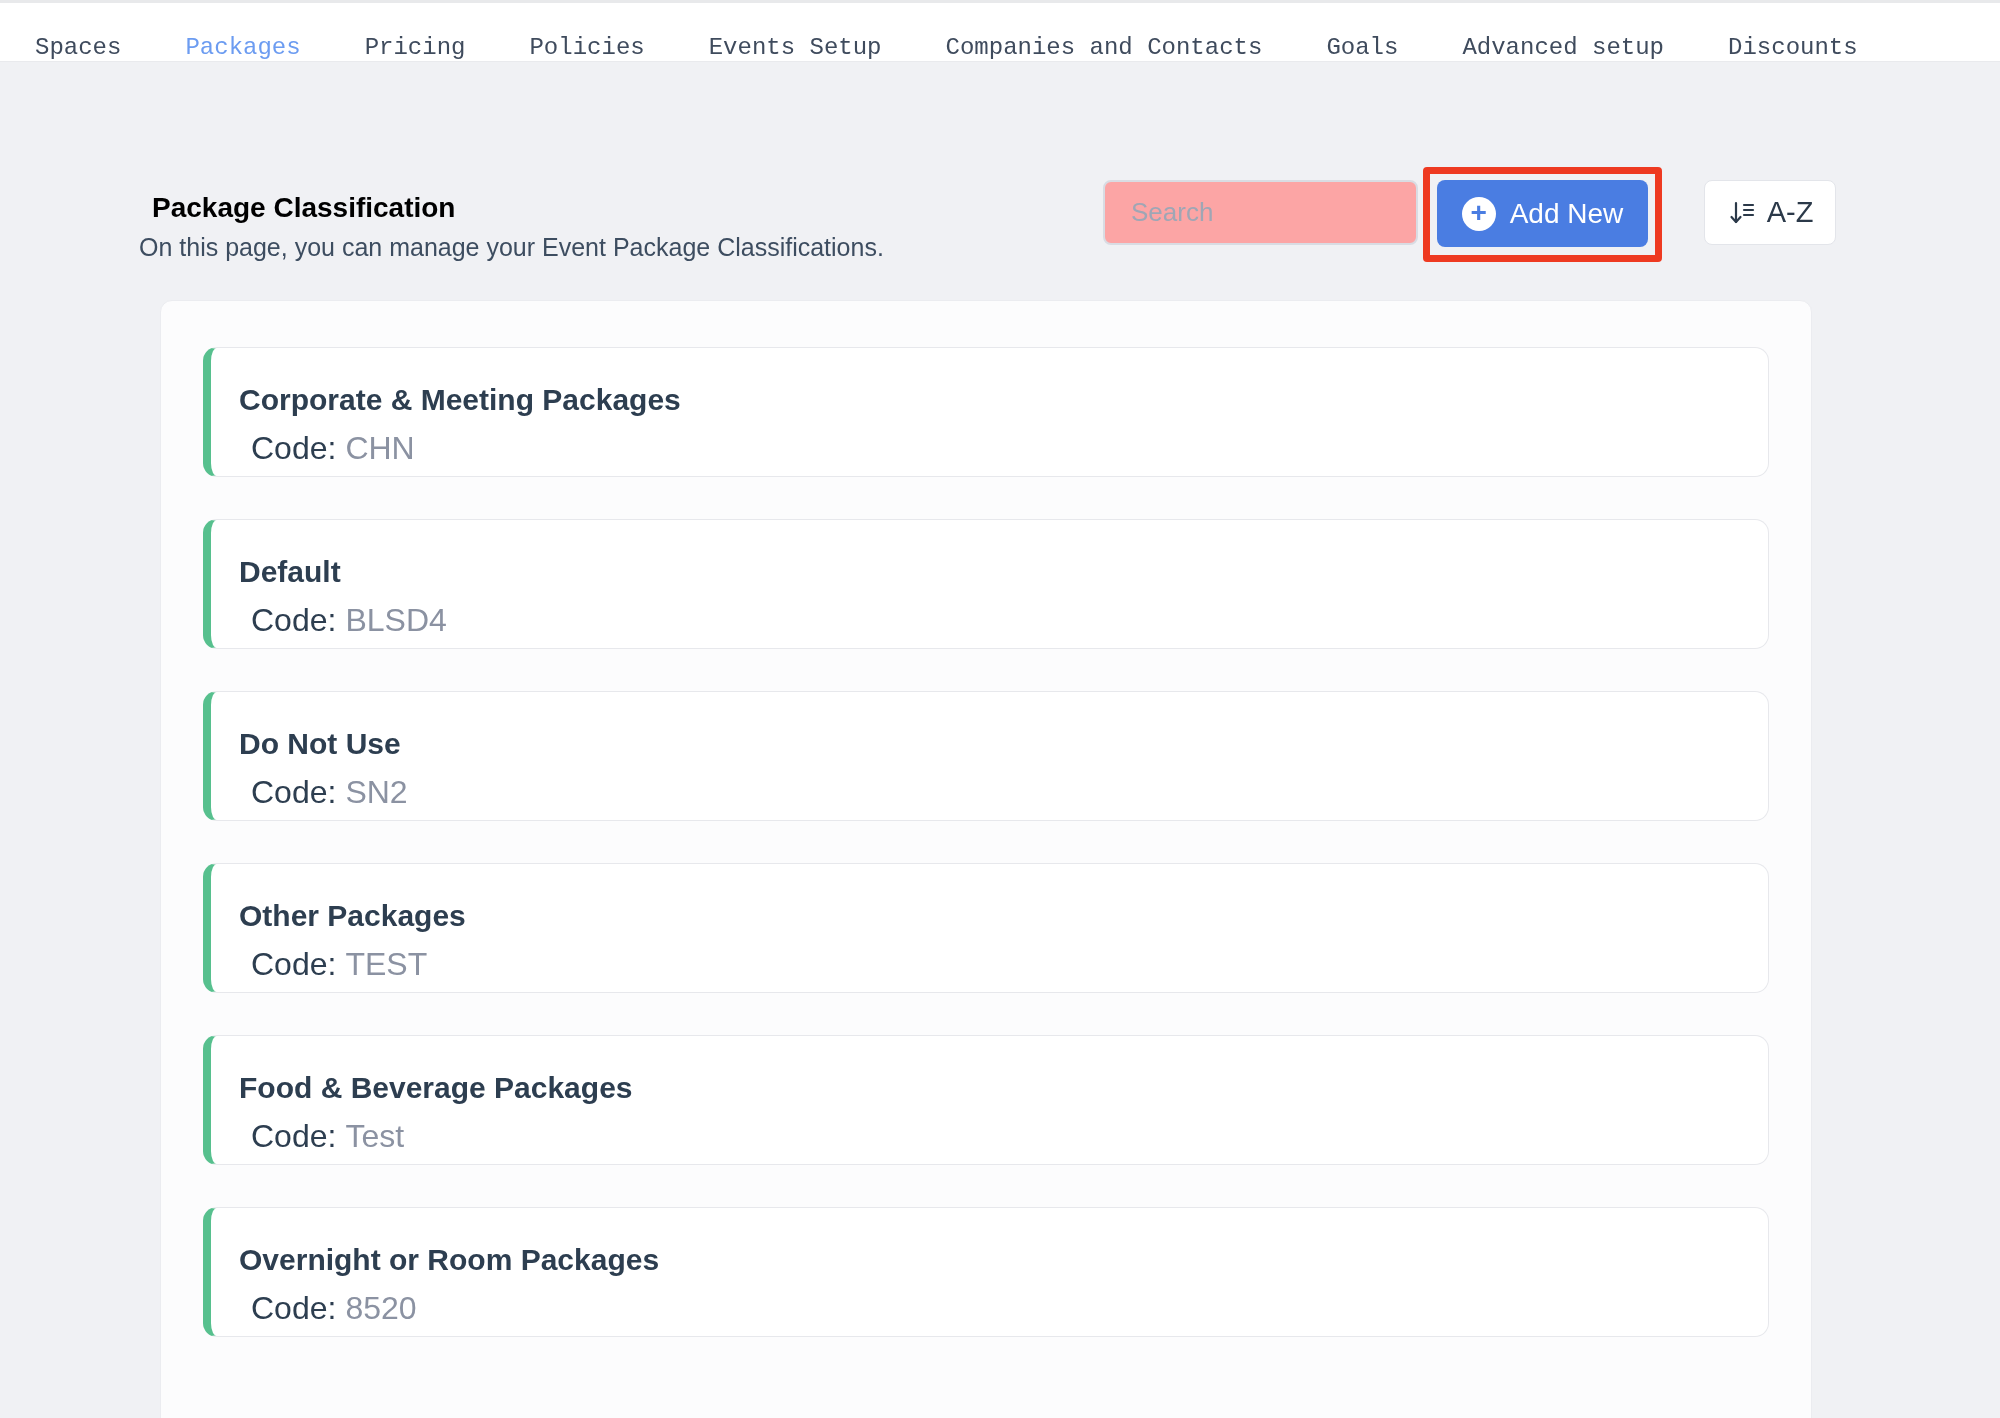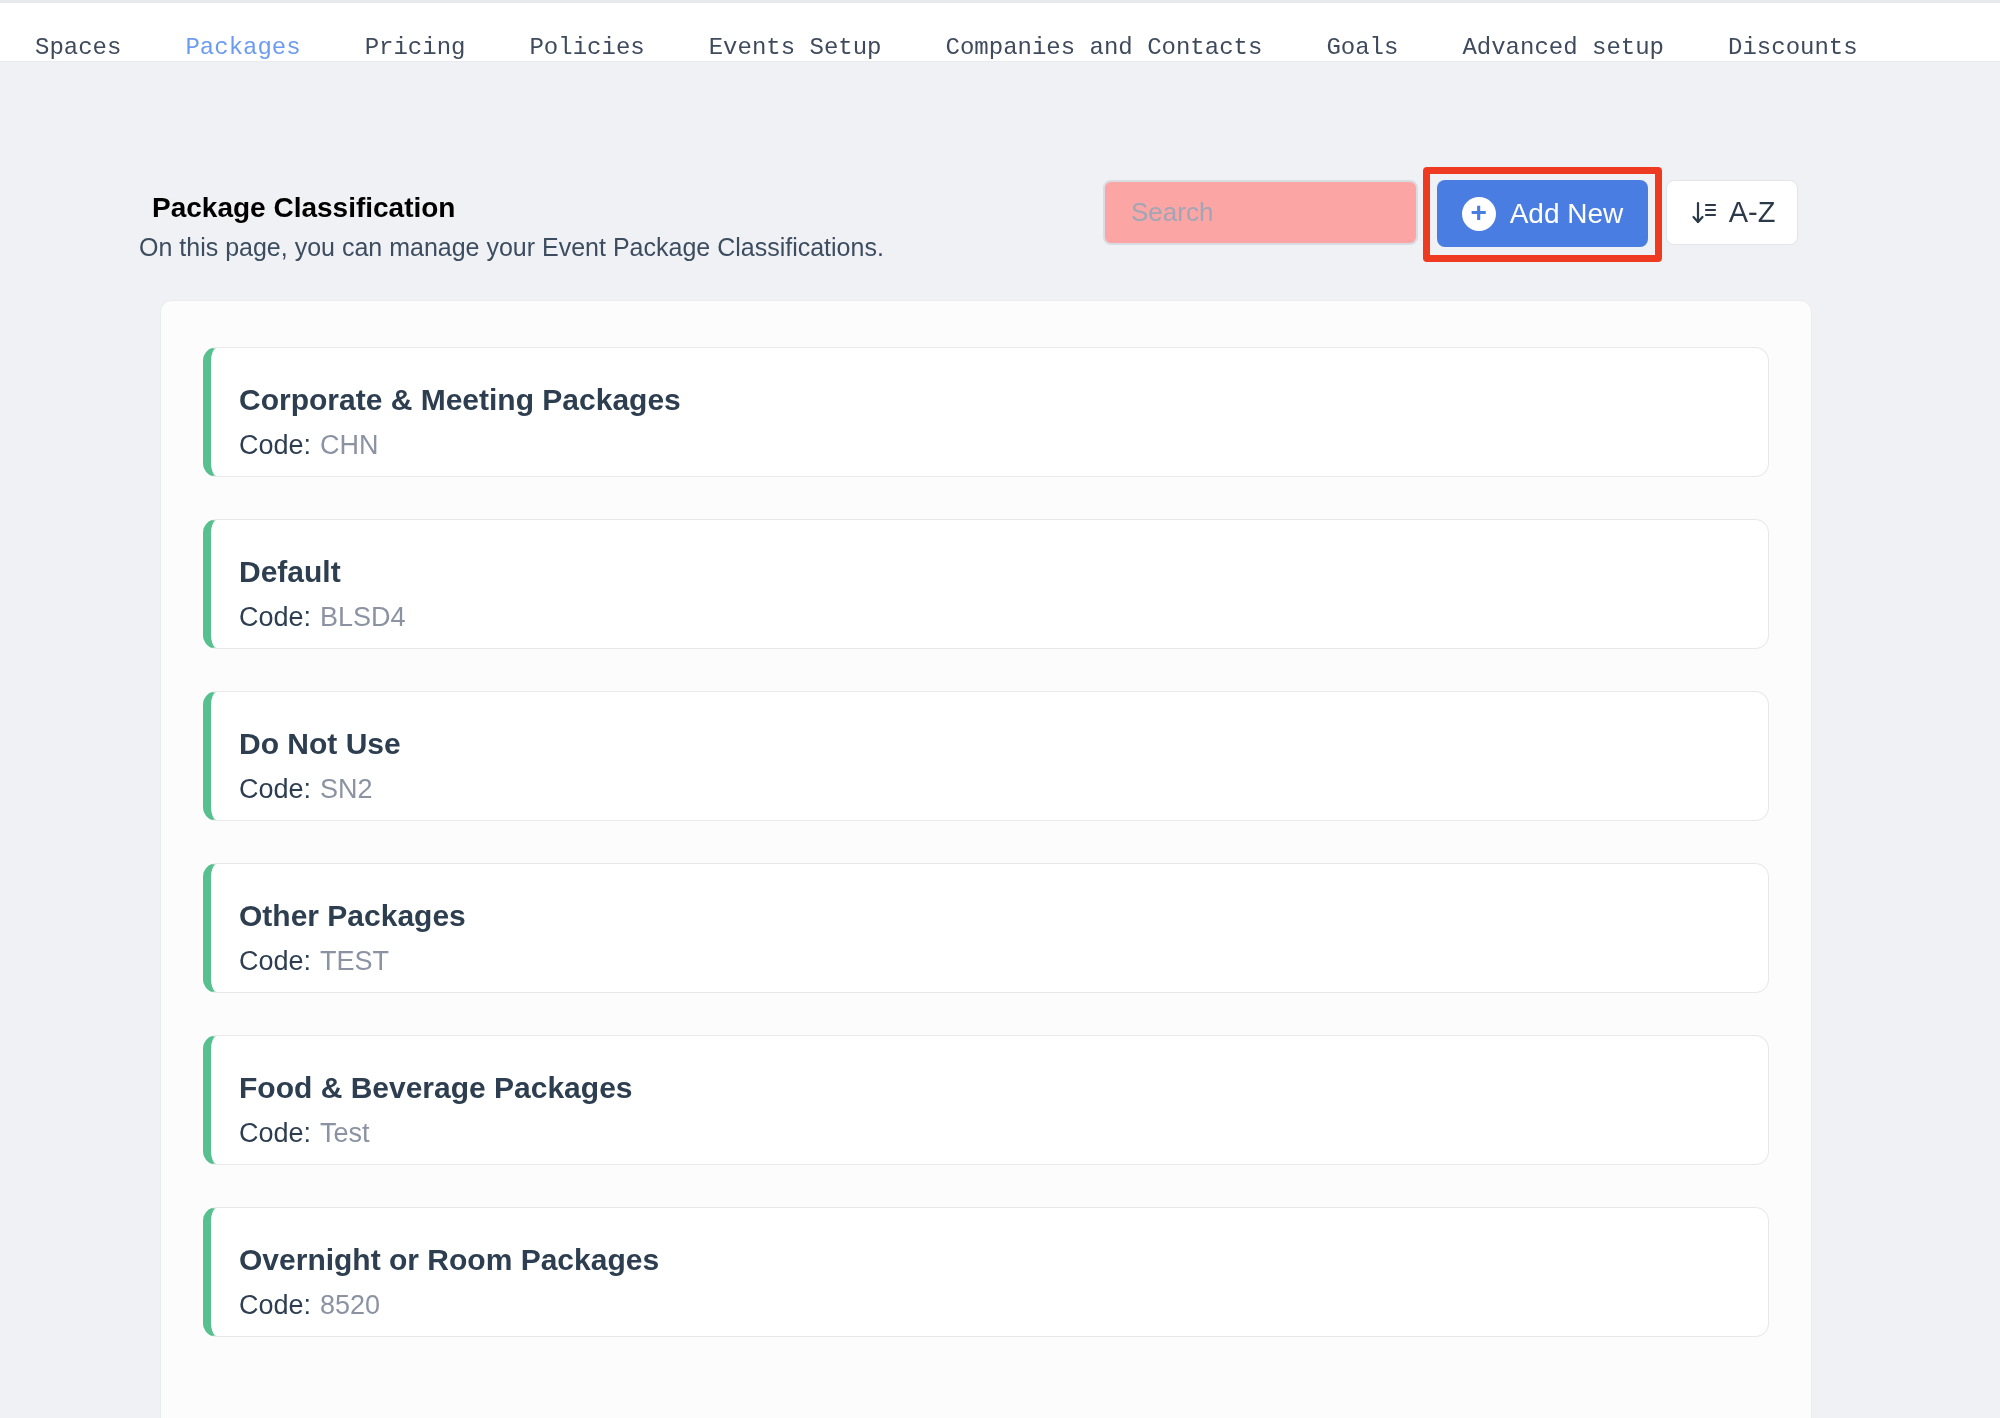--- a/index.html
+++ b/index.html
@@ -82,21 +82,21 @@
   }
   .annotation-box {
     position: absolute; left: 1423px; top: 105px;
     width: 239px; height: 95px;
     border: 7px solid #ee3a21;
     border-radius: 4px;
     pointer-events: none;
     z-index: 5;
   }
   .sort-btn {
-    position: absolute; left: 1666px; top: 118px;
+    position: absolute; left: 1704px; top: 118px;
     width: 132px; height: 65px;
     background: #ffffff;
     border: 1px solid #e3e5ea;
     border-radius: 8px;
     color: #2b3949; font-size: 29px;
     font-family: inherit;
     display: flex; align-items: center; justify-content: center;
     gap: 10px;
     cursor: pointer;
   }
@@ -120,22 +120,22 @@
     padding: 34px 0 0 28px;
     margin-bottom: 42px;
     cursor: pointer;
   }
   .card h2 {
     margin: 0;
     font-size: 30px; font-weight: bold; color: #2d3e50;
     line-height: 1.2;
   }
   .card .code-line {
-    margin: 12px 0 0;
-    font-size: 27px; color: #2d3e50;
+    margin: 12px 12px 0;
+    font-size: 32px; color: #2d3e50;
   }
   .card .code-value { color: #8b92a2; margin-left: 9px; }
 </style>
 </head>
 <body>
 
 <nav class="topnav">
   <a>Spaces</a>
   <a class="active">Packages</a>
   <a>Pricing</a>

